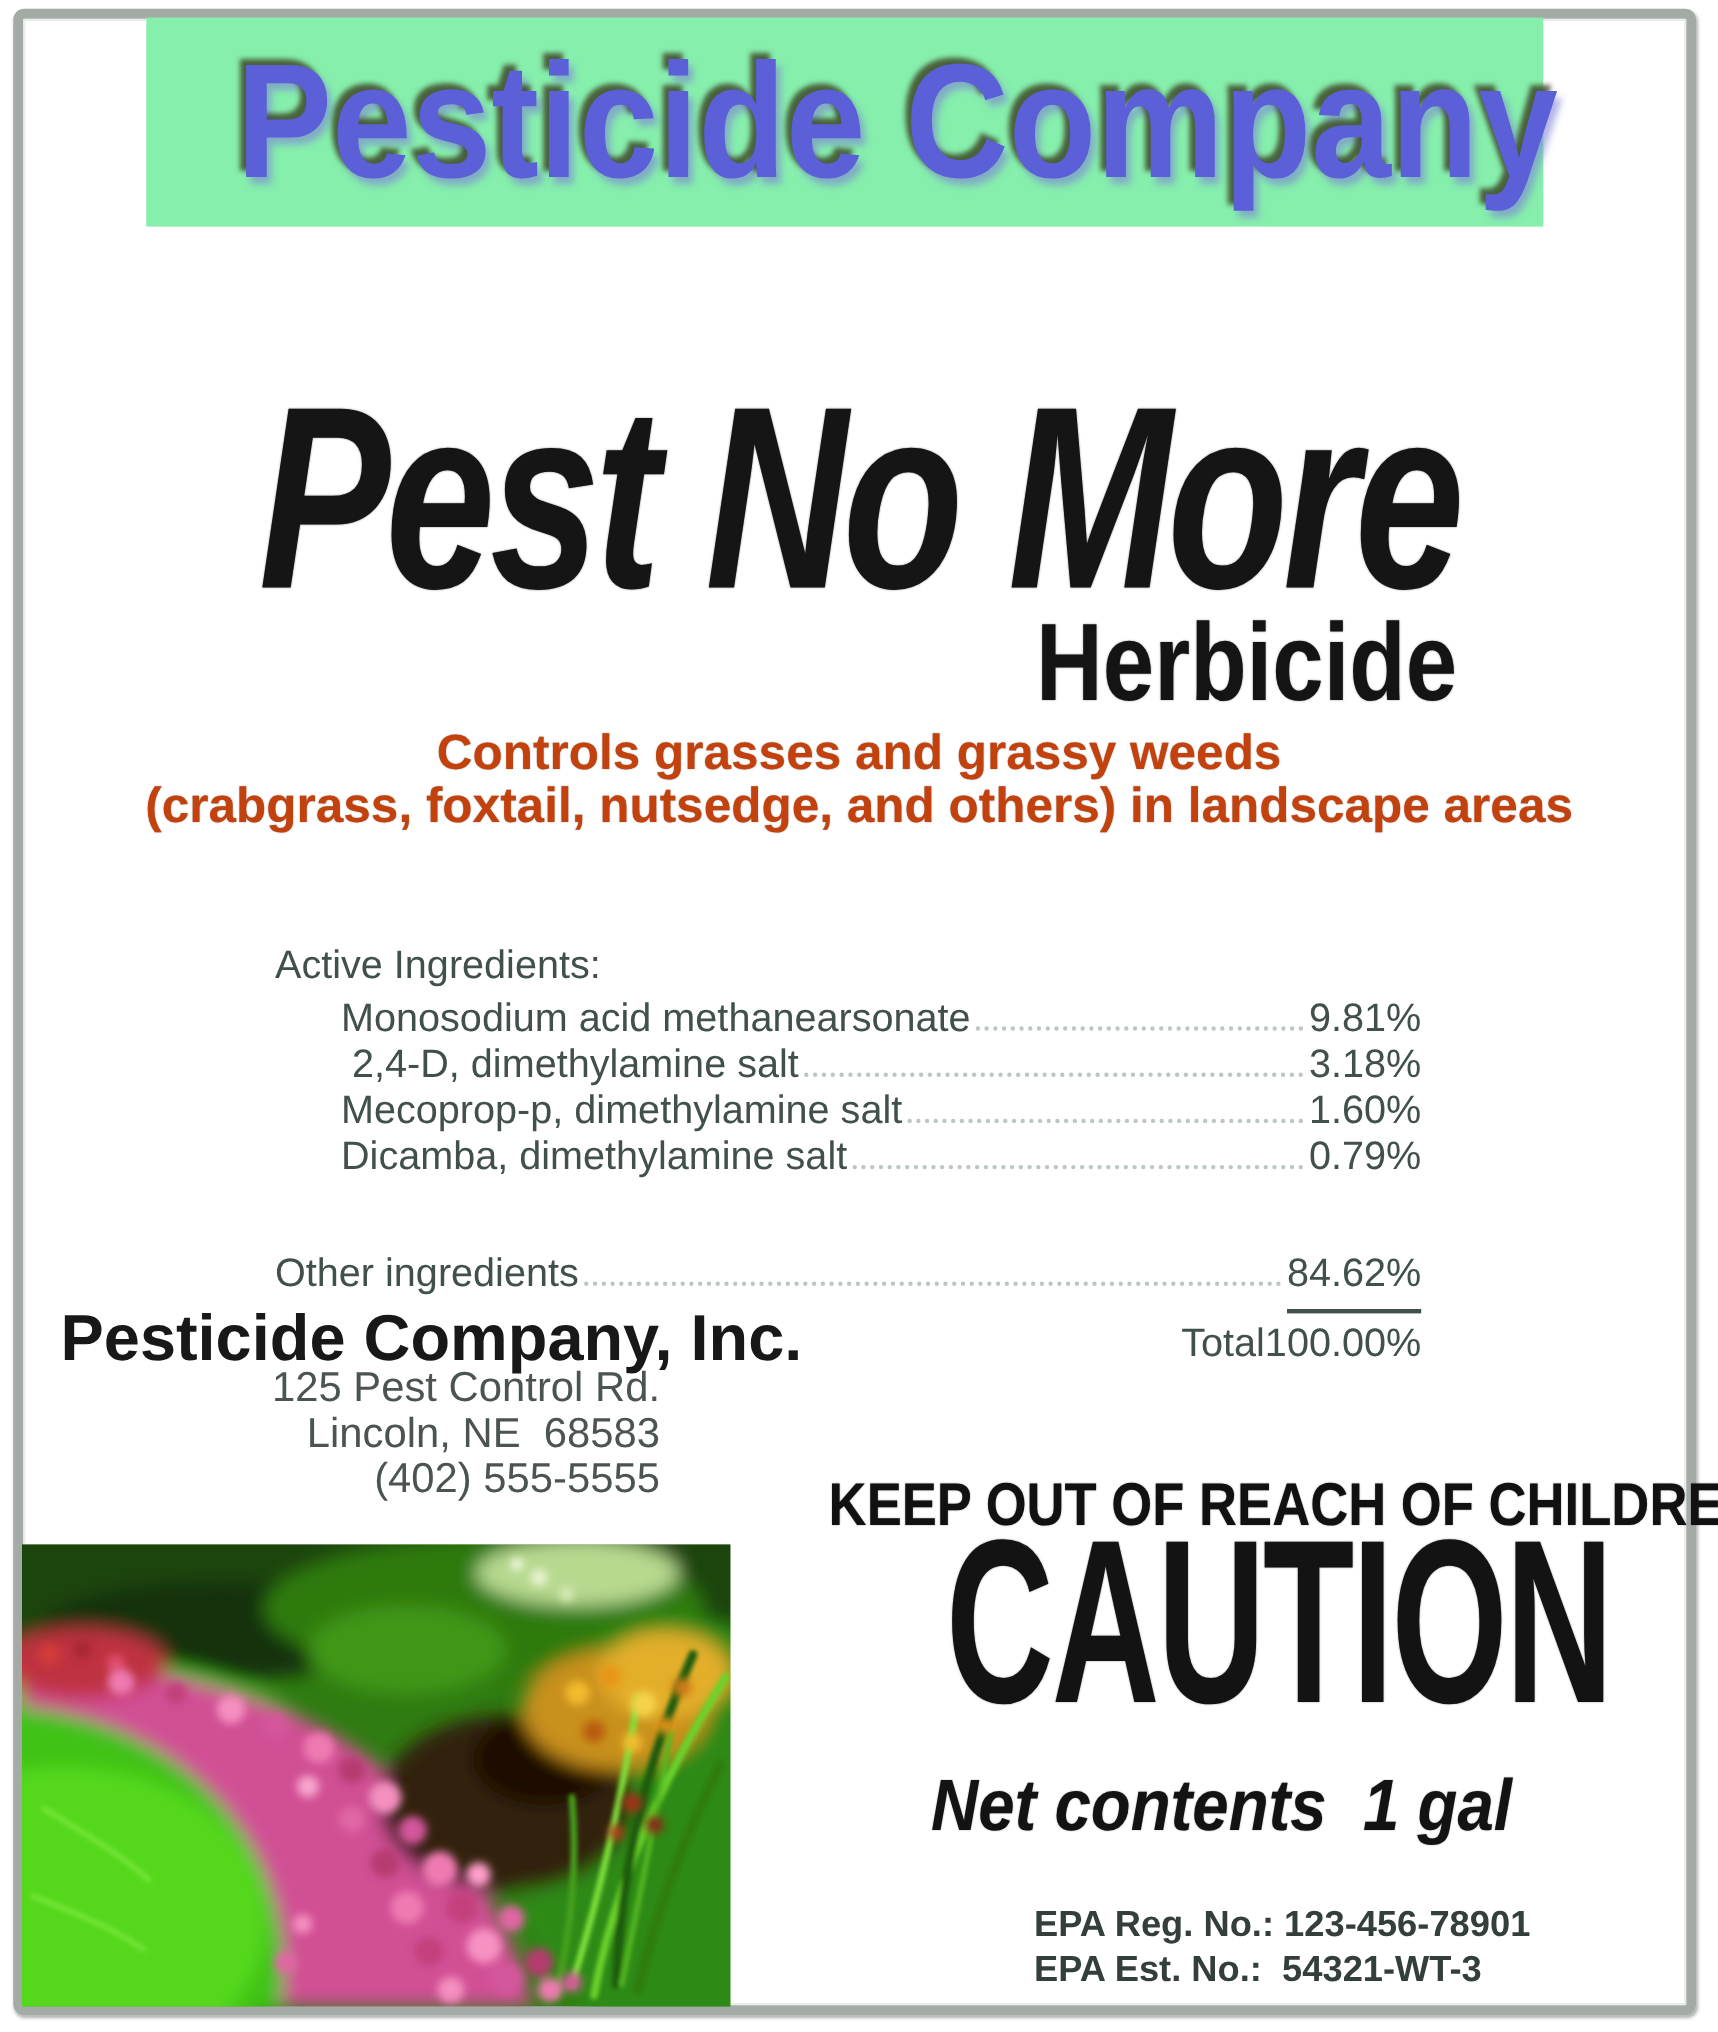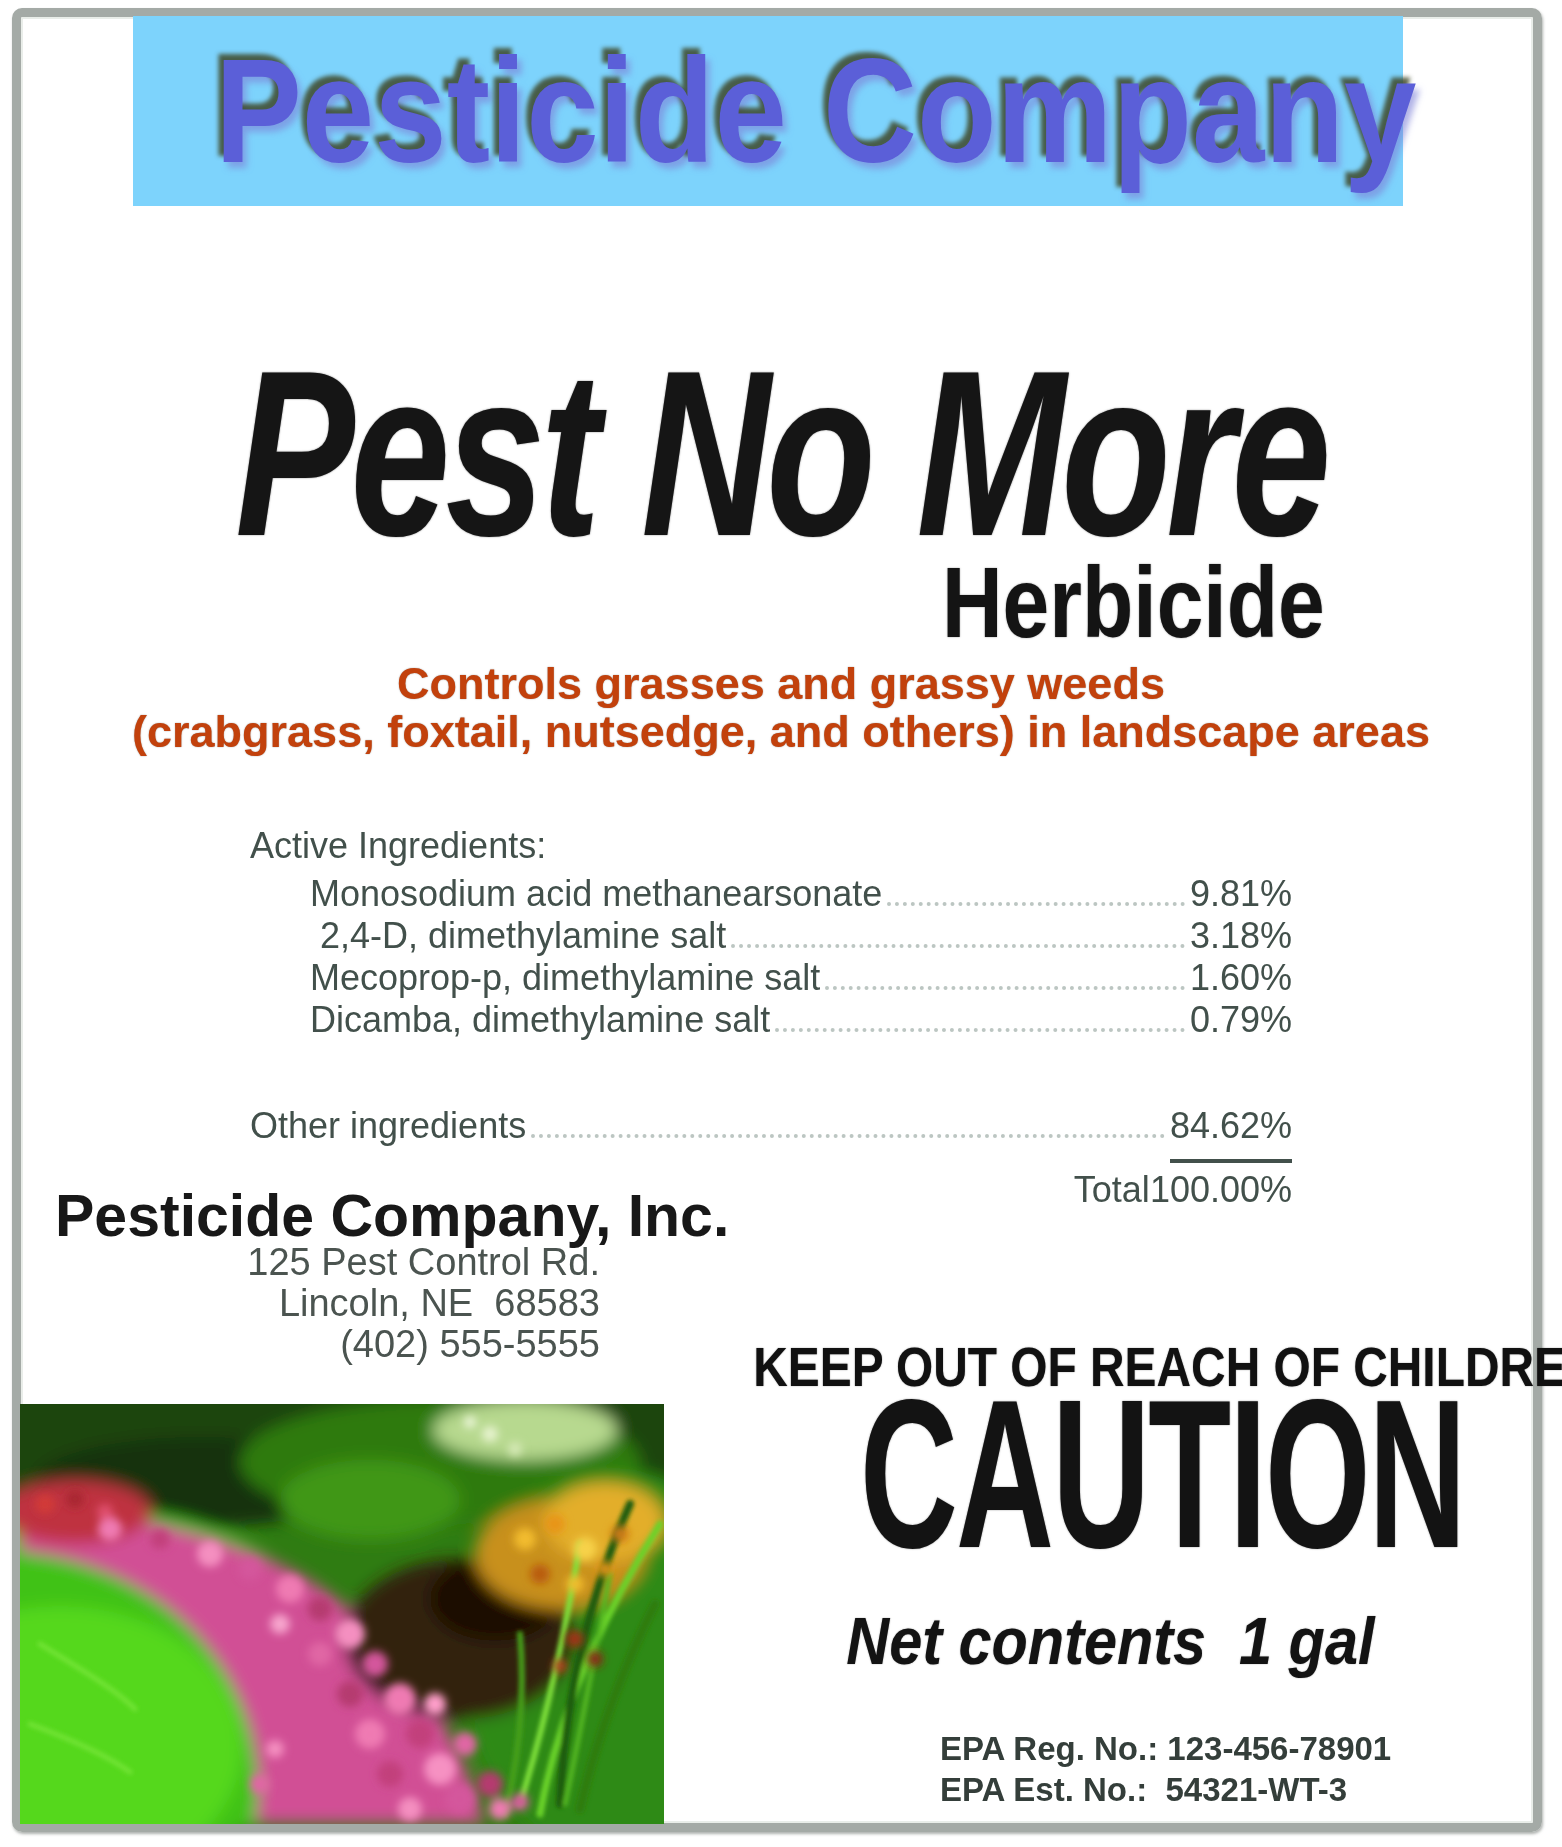--- a/index.html
+++ b/index.html
@@ -1,33 +1,33 @@
 <!DOCTYPE html>
 <html><head>
 <meta charset="utf-8">
 <style>
   html,body{margin:0;padding:0;background:#ffffff;}
   body{width:1562px;height:1847px;position:relative;font-family:"Liberation Sans",sans-serif;overflow:hidden;}
   .frame{position:absolute;left:12px;top:8px;width:1512px;height:1806px;border:9px solid #a4aaa6;border-radius:10px;
          box-shadow:inset 0 0 0 2px #e9ede9, 1px 2px 3px rgba(120,126,122,.6);}
-  .banner{position:absolute;left:133px;top:16px;width:1270px;height:190px;background:#7dd3fc;text-align:center;}
+  .banner{position:absolute;left:133px;top:16px;width:1270px;height:190px;background:#86efac;text-align:center;}
   .banner-text{display:inline-block;line-height:190px;font-size:148px;font-weight:700;color:#5b5fd8;white-space:nowrap;
          transform:scaleX(0.88);transform-origin:center;
          text-shadow:-6px -6px 5px rgba(62,72,40,.85), 5px 6px 7px rgba(125,128,215,.6);}
   .title-wrap{position:absolute;left:0;right:0;top:335px;text-align:center;}
   .title{display:inline-block;font-style:italic;font-weight:700;font-size:236px;line-height:1;color:#151515;
          letter-spacing:-6px;transform:scaleX(0.76);transform-origin:center;white-space:nowrap;
          text-shadow:0 0 2px rgba(0,0,0,.55);}
   .herbicide{position:absolute;right:237px;top:552px;font-size:100px;font-weight:700;line-height:1;color:#141414;
          transform:scaleX(0.84);transform-origin:right center;white-space:nowrap;text-shadow:0 0 2px rgba(0,0,0,.45);}
   .tagline{position:absolute;left:30px;right:30px;top:660px;text-align:center;font-weight:700;font-size:45px;
          line-height:48px;color:#c2410c;text-shadow:0 0 1.5px rgba(0,0,0,.4);}
   .tagline .tl{display:block;white-space:nowrap;}
 
-  .ingredients{position:absolute;left:250px;top:825px;width:1042px;font-size:36px;color:#42504b;filter:blur(.55px);}
+  .ingredients{position:absolute;left:250px;top:856px;width:1042px;font-size:36px;color:#42504b;filter:blur(.55px);}
   .ing-heading{margin-bottom:6px;}
   .ing-rows{padding-left:60px;}
   .ing-row{display:flex;align-items:baseline;line-height:41px;}
   .ing-name{white-space:pre;}
   .leader{flex:1;border-bottom:4px dotted #bcc6c2;margin:0 5px 9px 5px;min-width:30px;}
   .ing-pct{white-space:nowrap;}
   .other-row{display:flex;align-items:baseline;line-height:41px;margin-top:64px;}
   .other-pct{border-bottom:4px solid #42504b;padding-bottom:13px;white-space:nowrap;}
   .total-row{display:flex;justify-content:flex-end;gap:0;line-height:41px;margin-top:6px;}
 

